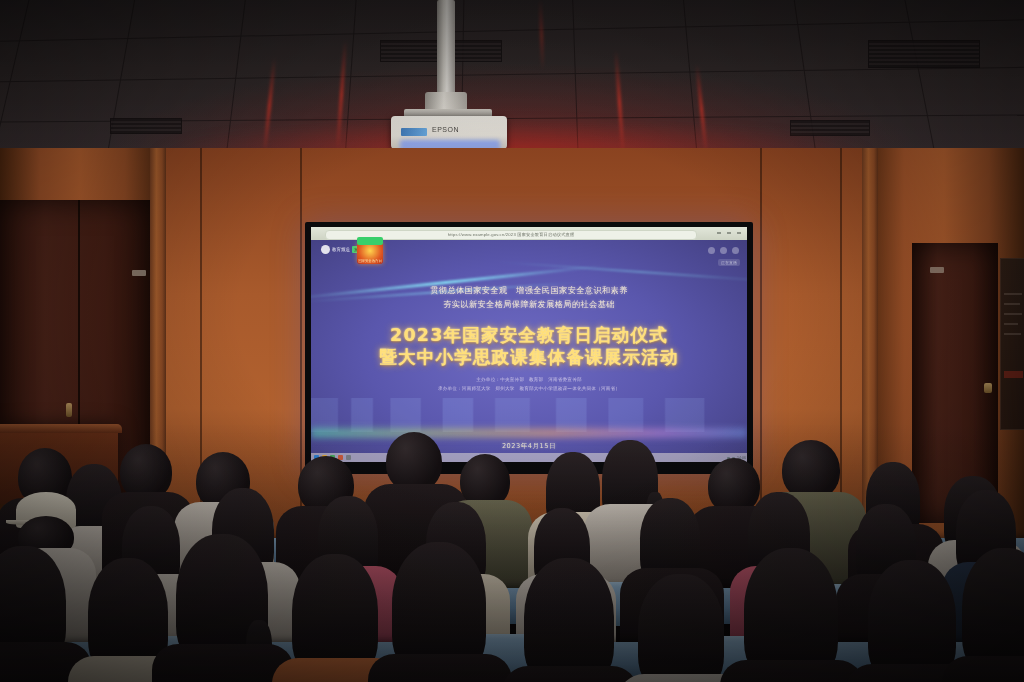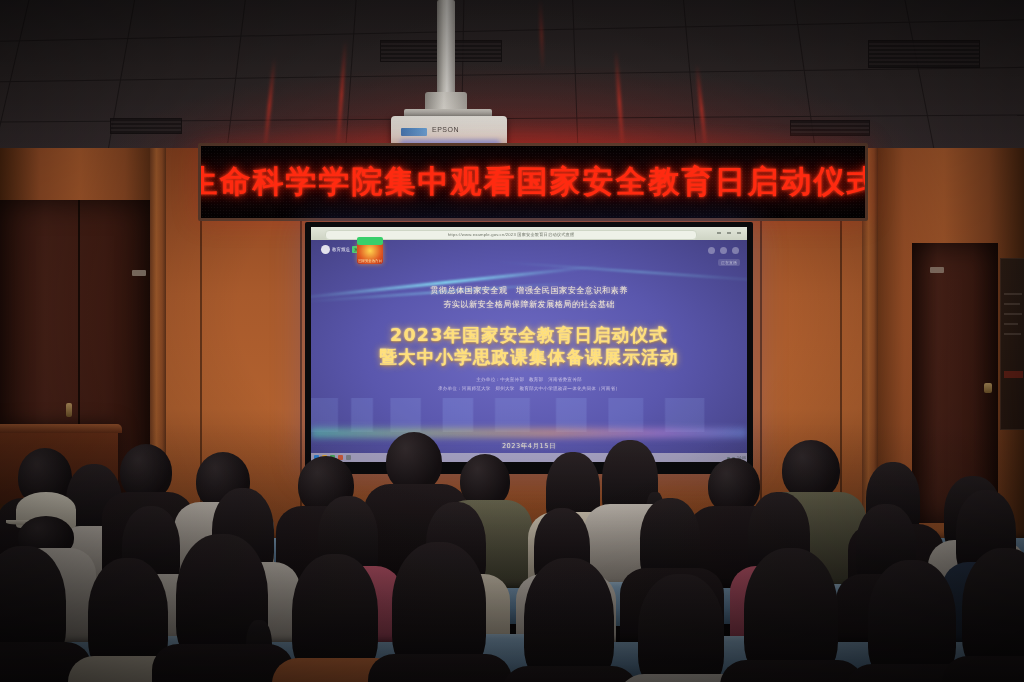--- a/index.html
+++ b/index.html
@@ -373,24 +373,20 @@
 
   <div class="wall-poster" style="left:1000px;top:258px;width:24px;height:170px;">
     <div class="poster-line" style="left:3px;top:34px;width:18px;"></div>
     <div class="poster-line" style="left:3px;top:44px;width:16px;"></div>
     <div class="poster-line" style="left:3px;top:54px;width:18px;"></div>
     <div class="poster-line" style="left:3px;top:64px;width:14px;"></div>
     <div class="poster-line" style="left:3px;top:74px;width:17px;"></div>
     <div class="poster-red" style="left:3px;top:112px;width:19px;"></div>
   </div>
 
-  <div class="banner-frame">
-    <div class="banner-dots"></div>
-    <div class="banner-text">生命科学学院集中观看国家安全教育日启动仪式</div>
-  </div>
 
   <div class="screen-frame">
     <div class="screen-surface">
 
       <div class="browser-bar">
         <div class="url-pill">
           <span class="url-text">https://www.example.gov.cn/2023 国家安全教育日启动仪式直播</span>
         </div>
         <div class="win-ctl" style="right:26px;"></div>
         <div class="win-ctl" style="right:16px;"></div>

